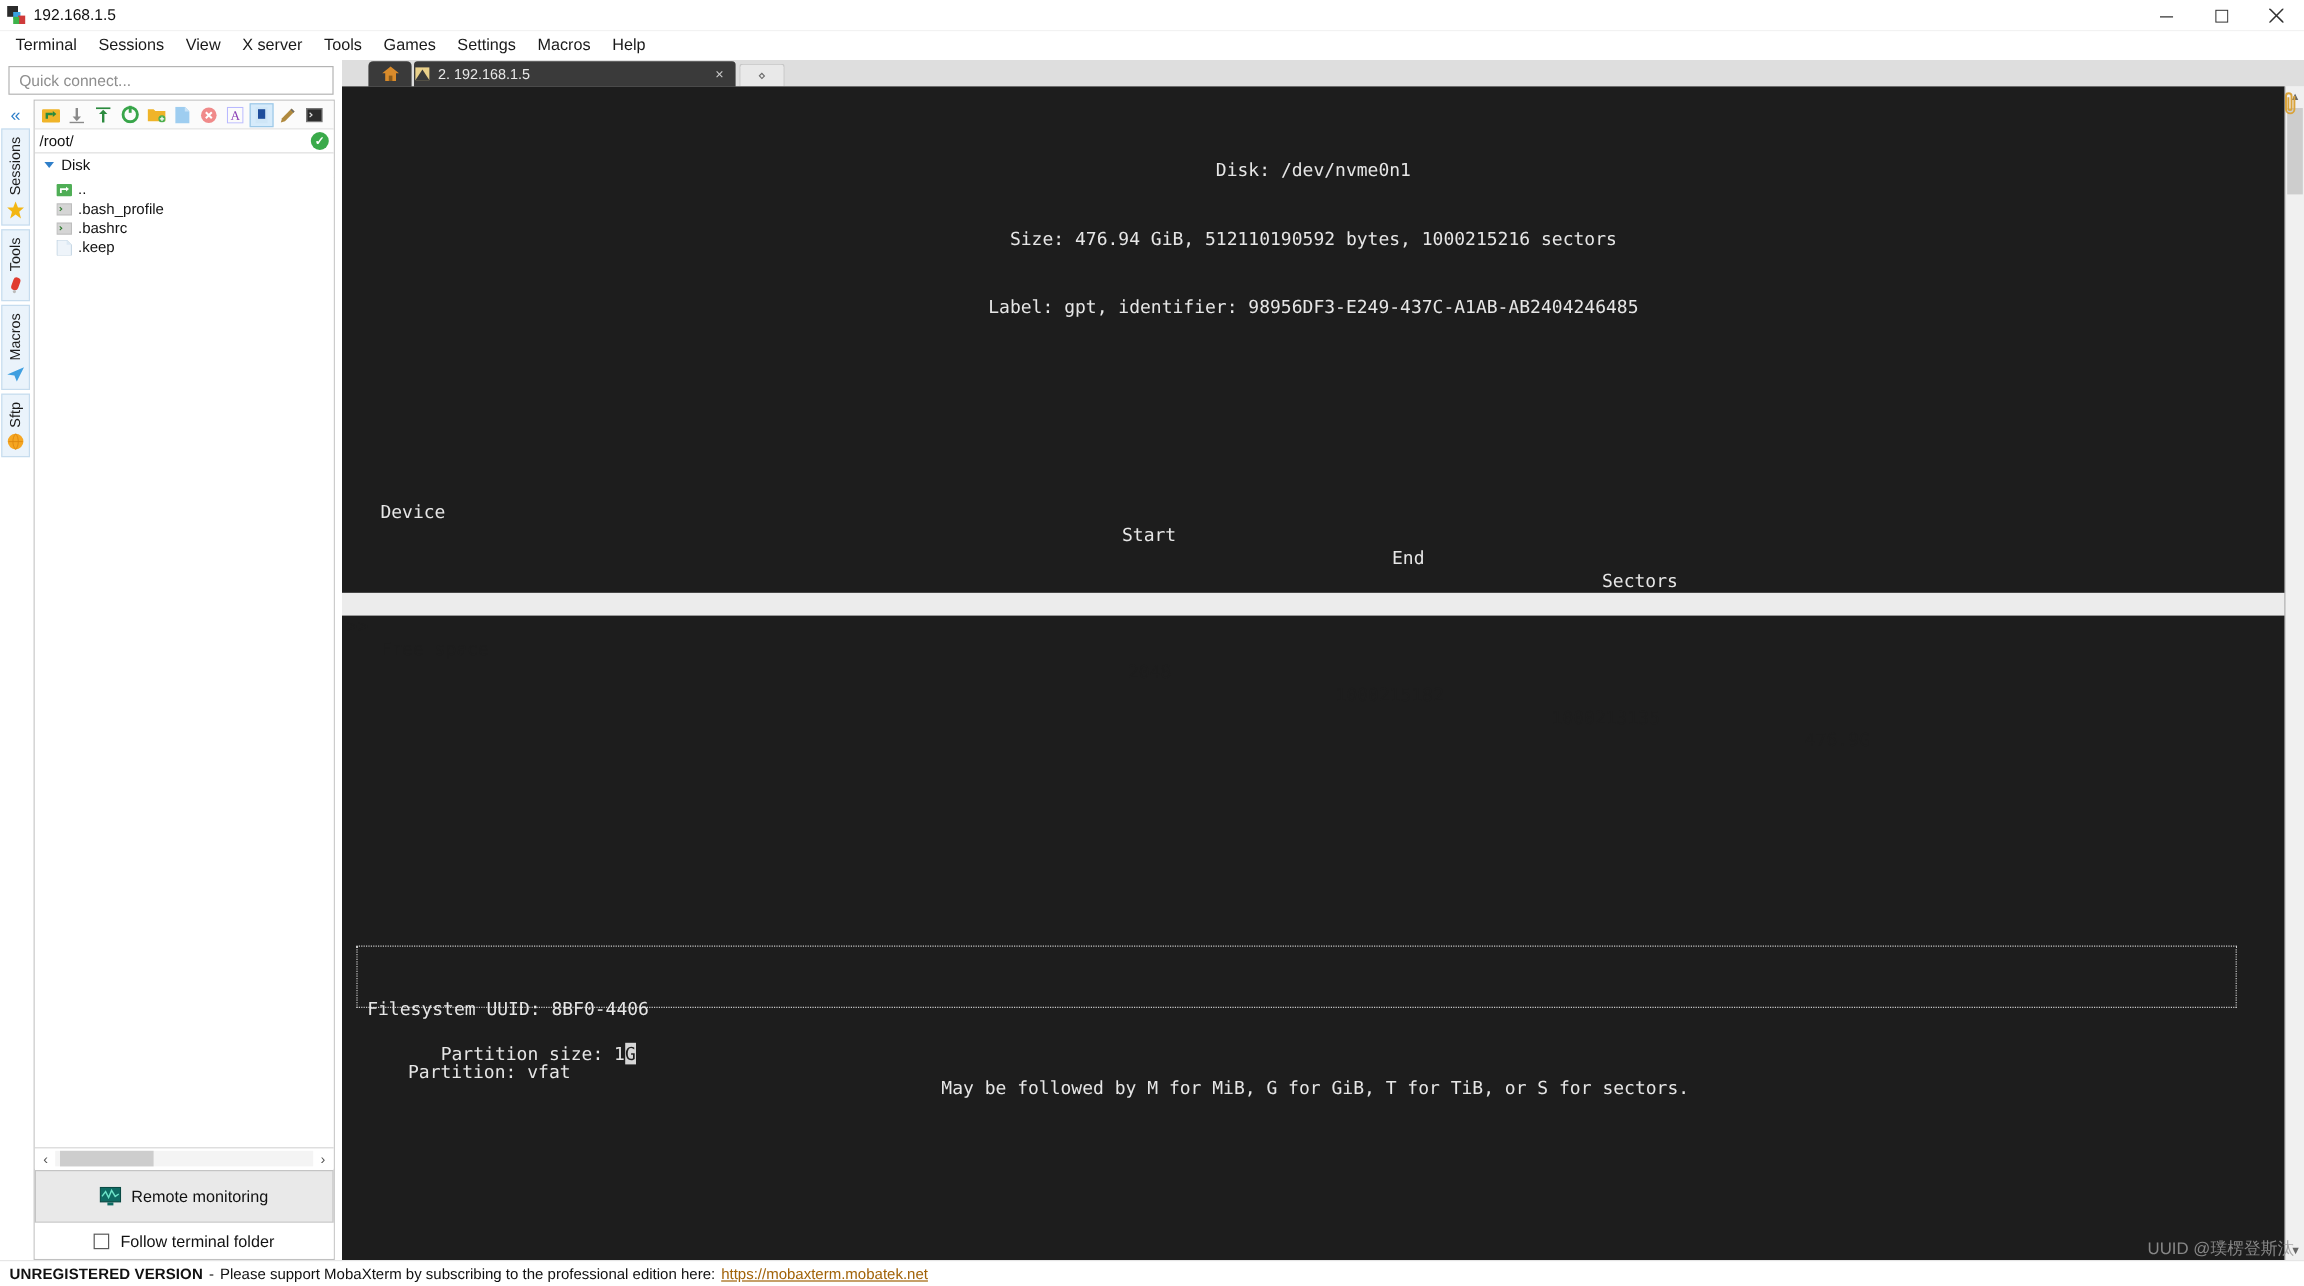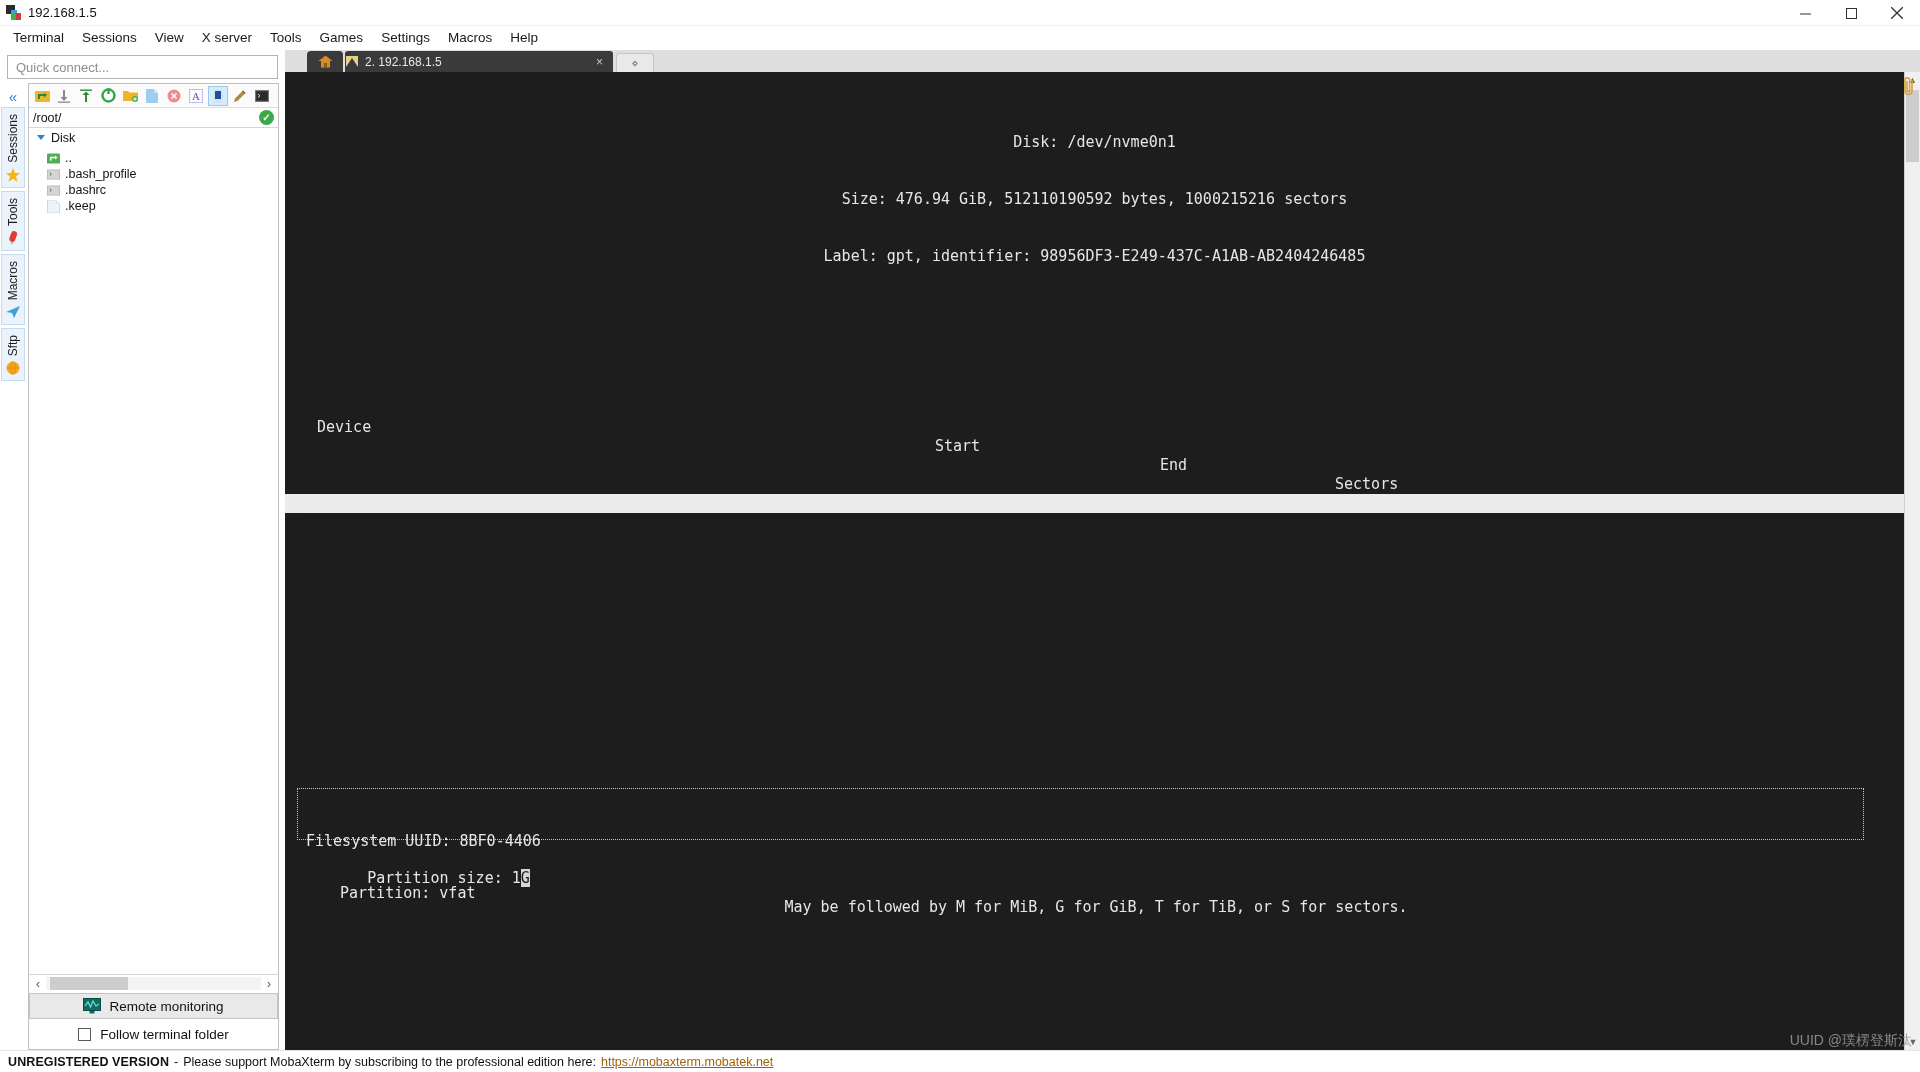--- a/index.html
+++ b/index.html
@@ -118,21 +118,21 @@
 
   .hscroll {
     height: 18px; border-top:1px solid #d6d6d6; display:flex; align-items:center;
     justify-content:space-between; background:#fff; padding: 0 2px;
   }
   .hscroll .arrow { font-size:12px; color:#555; width:14px; text-align:center; }
   .hscroll .track { flex:1 1 auto; height:13px; background:#f4f4f4; position:relative; margin:0 1px; }
   .hscroll .thumb { position:absolute; left:4px; top:0; width:78px; height:13px; background:#cdcdcd; }
 
   .remote-mon {
-    height: 26px; border:1px solid #c4c4c4; background:#e9e9e9;
+    height: 44px; border:1px solid #c4c4c4; background:#e9e9e9;
     display:flex; align-items:center; justify-content:center; gap:8px;
     font-size:13.5px; color:#111; margin-top:1px;
   }
   .follow {
     height: 30px; display:flex; align-items:center; justify-content:center; gap:9px;
     font-size:13.5px; color:#111; background:#fff;
   }
   .checkbox { width:13px; height:13px; border:1px solid #5a5a5a; background:#fff; }
 
   

